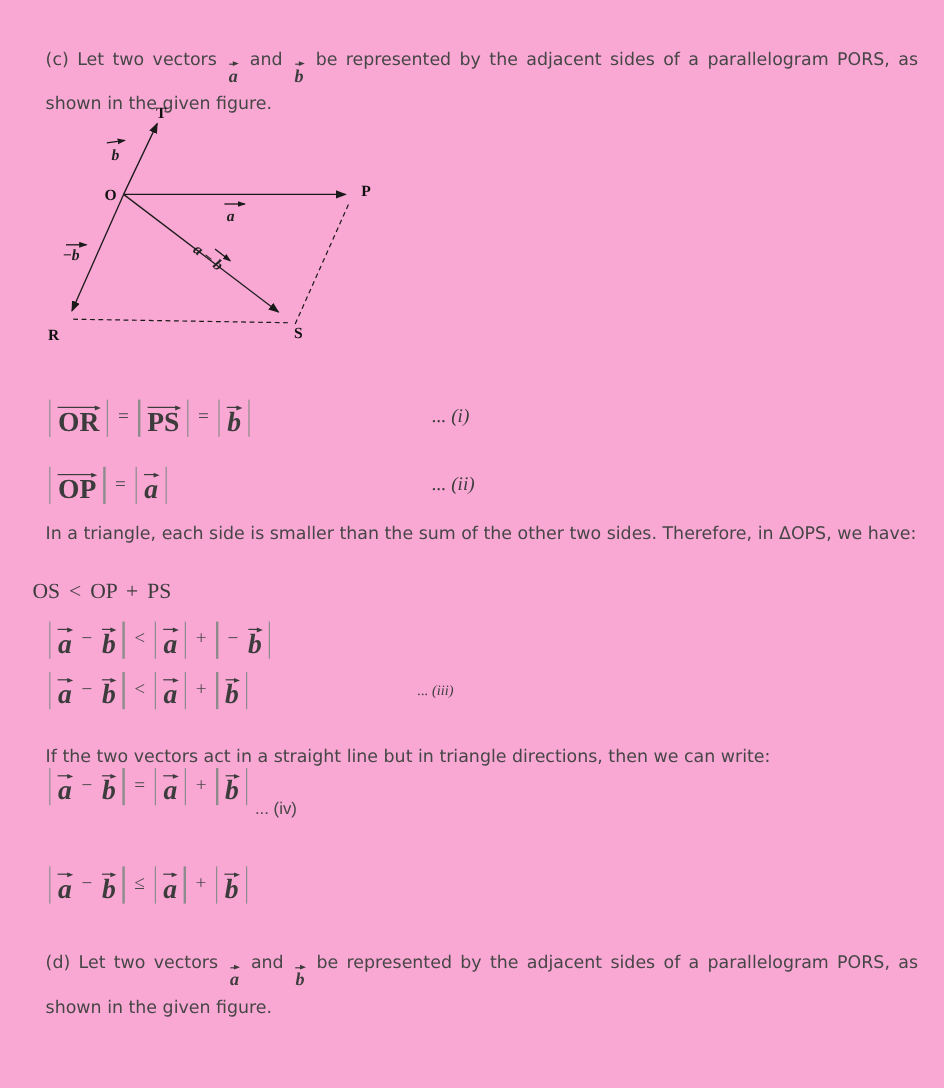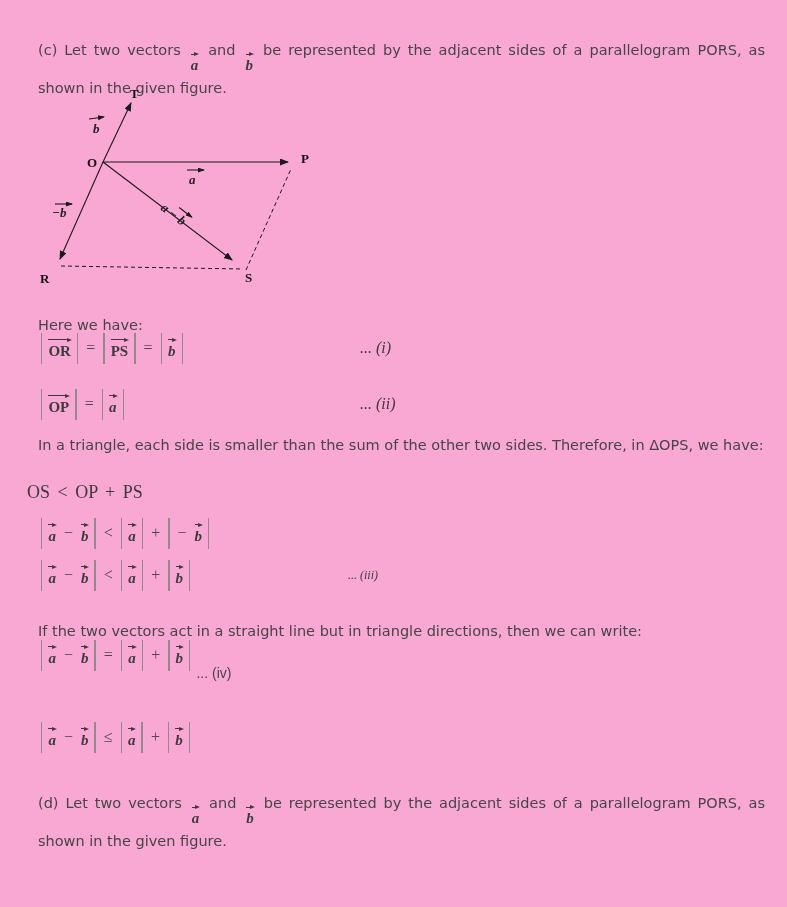--- a/index.html
+++ b/index.html
@@ -23,21 +23,21 @@
   .arr::after  { content:""; position:absolute; right:0; top:1.5px;
                  border-left:5px solid currentColor; border-top:2px solid transparent; border-bottom:2px solid transparent; }
   
   .eq {
     position:absolute; left:38px; height:40px; width:727px;
     display:flex; align-items:center;
     font-family:"Liberation Serif", serif; color:#3c3c3c; font-size:17px;
   }
   .eq .bar { width:1.4px; height:31px; background:#8c8c8c; margin:0 3px; flex:0 0 auto; }
   .eq .vec { margin:0 2px; }
-  .eq .vec .sym { font-size:15px; line-height:17px; text-align:right; padding:0 1px; font-weight:bold; }
+  .eq .vec .sym { font-size:23px; line-height:17px; text-align:right; padding:0 1px; font-weight:bold; }
   .eq .vec.it .sym { font-style:italic; }
   .eq .op { margin:0 5px; font-size:16px; color:#4a4a4a; }
   .eq .ref { position:absolute; left:322px; font-style:italic; font-size:16px; color:#3d3d3d; }
   .eq.eq-iii .ref { left:310px; font-size:12px; }
   .eq .ref-inline { align-self:flex-end; transform:translateY(6px); margin-left:3px;
                     font-family:Liberation Sans, sans-serif; font-style:normal; font-size:14px; color:#464646; }
   .serif-line {
     position:absolute; left:27px; font-family:"Liberation Serif", serif;
     font-size:18px; color:#3c3c3c; word-spacing:3px; font-weight:500;
   }
@@ -90,21 +90,20 @@
     <line x1="20" y1="119" x2="37" y2="119" stroke-width="1" marker-end="url(#ahs)"></line>
     <text class="elabel" x="17" y="132">−b</text>
     <line x1="152" y1="85" x2="169" y2="85" stroke-width="1" marker-end="url(#ahs)"></line>
     <text class="elabel" x="154" y="99">a</text>
     <g transform="translate(134,116) rotate(37.5)">
       <line x1="12" y1="-1" x2="28" y2="-1" stroke-width="1" marker-end="url(#ahs)"></line>
       <text class="elabel" x="-2" y="12">a − b</text>
     </g>
   </svg>
 
-  <p class="body" style="top:295px">Here we have:</p>
 
   <div class="eq" style="top:328px">
       <span class="bar"></span>
       <span class="vec">
         <span class="arr"></span>
         <span class="sym">OR</span>
       </span>
       <span class="bar"></span>
       <span class="op">=</span>
       <span class="bar"></span>

